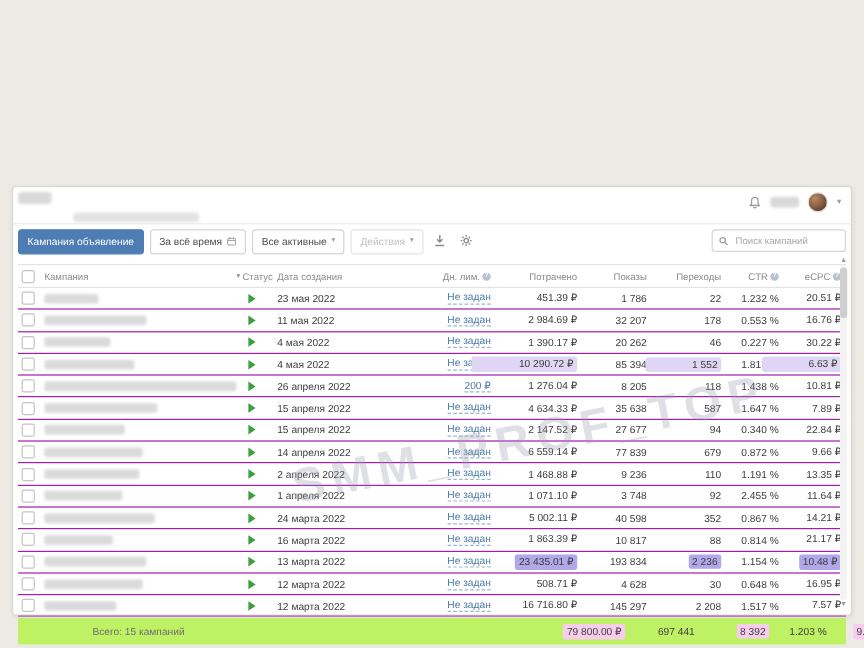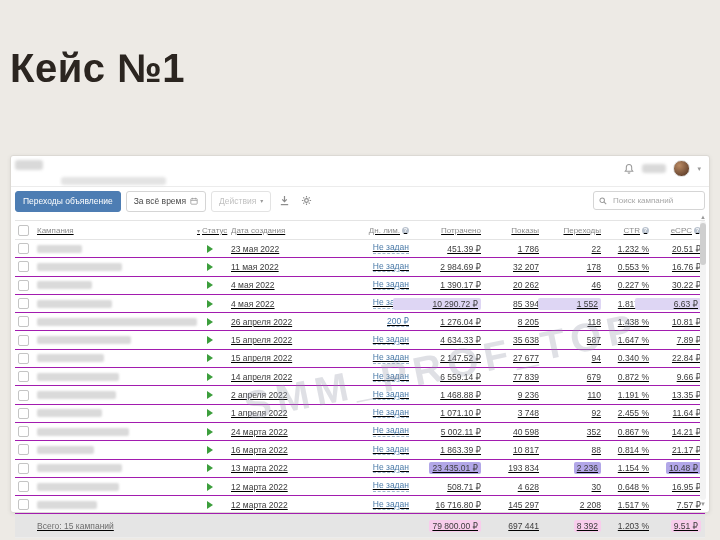--- a/index.html
+++ b/index.html
@@ -40,40 +40,40 @@
   .search{margin-left:auto;display:flex;align-items:center;gap:4px;border:1px solid #d5d5d5;
           border-radius:3px;height:17px;padding:0 5px;width:100px;background:#fff;}
   .search input{border:none;outline:none;width:100%;font-size:8px;color:#444;background:transparent;
                 font-family:inherit;}
   .search input::placeholder{color:#a7a7a7;}
   .search svg{flex:none;color:#9a9a9a;}
 
   
   :root{--cols:22px 160px 34px 96px 82px 72px 58px 62px 48px 52px;}
   .table{position:relative;margin:2px 4px 0 4px;}
-  .trow,.thead,.tfoot{display:grid;grid-template-columns:var(--cols);align-items:center;text-decoration:underline;}
+  .trow,.thead,.tfoot{display:grid;grid-template-columns:var(--cols);align-items:center;}
   .thead{height:18px;border-top:1px solid #e4e4e4;border-bottom:1px solid #e4e4e4;}
   .th{font-size:8px;color:#8b8b8b;white-space:nowrap;display:flex;align-items:center;gap:2px;cursor:pointer;}
   .th.r,.td.r{justify-content:flex-end;text-align:right;}
   .sort-caret{font-size:6px;color:#8b8b8b;}
   .info-i{display:inline-block;width:7px;height:7px;border-radius:50%;background:#b9c2ce;color:#fff;
           font-size:5.5px;line-height:7px;text-align:center;font-weight:700;}
   .trow{height:17.3px;border-bottom:1px solid #a21caf;}
   .td{font-size:8.5px;color:#3c3c3c;white-space:nowrap;display:flex;align-items:center;}
   .checkbox{width:9px;height:9px;border:1px solid #c4c4c4;border-radius:2px;background:#fff;
             display:inline-block;margin-left:3px;cursor:pointer;}
   .blur-bar{height:8px;background:#dadada;border-radius:2px;filter:blur(1.3px);display:inline-block;cursor:pointer;}
   .tri{width:0;height:0;border-left:6px solid var(--status-green,#3c9e3c);
        border-top:4px solid transparent;border-bottom:4px solid transparent;margin-left:10px;cursor:pointer;}
   .lim-link{color:var(--link,#4a7aa8);border-bottom:1px dashed rgba(74,122,168,.55);cursor:pointer;line-height:1.1;}
   .hl{padding:1px 3px;border-radius:2px;}
   .hl-light{background:var(--hl-light,#ded6f4);padding-left:39px;}
   .hl-mid{background:var(--hl-mid,#b2a7e8);}
   .hl-pink{background:var(--hl-pink,#f8cdec);}
-  .tfoot{height:22px;background:#e5e5e5;border-top:1px solid #e4e4e4;border-bottom:1px solid #ececec;}
+  .tfoot{height:22px;background:#bef264;border-top:1px solid #e4e4e4;border-bottom:1px solid #ececec;padding-left:40px;}
   .tfoot .label{grid-column:2/5;font-size:8.5px;color:#6d6d6d;}
 
   
   .scrollbar{position:absolute;right:2px;top:58px;bottom:5px;width:8px;display:flex;flex-direction:column;
              align-items:center;}
   .sb-arrow{font-size:6px;color:#9a9a9a;line-height:6px;cursor:pointer;}
   .sb-track{flex:1;width:6px;background:#f3f3f3;border-radius:3px;position:relative;margin:1px 0;}
   .sb-thumb{position:absolute;top:2px;left:0;width:6px;height:42px;background:#cfcfcf;border-radius:3px;cursor:pointer;}
 
   
@@ -88,48 +88,51 @@
   .avito-logo .c2{width:14px;height:14px;left:13px;top:0;}
   .avito-logo .c3{width:12px;height:12px;left:0;top:15px;}
   .avito-logo .c4{width:9px;height:9px;left:14px;top:17px;}
   .wm-avito .avito-text{font-size:30px;font-weight:700;color:#fdfdfd;letter-spacing:0;}
 </style>
 </head>
 <body>
 
 <div class="stage">
 
-  <div class="slide-title">Кейс №1</div>
 
   <div class="window">
 
     <div class="topbar">
       <span class="blur-blob logo-blob"></span>
       <span class="blur-blob tab-blob"></span>
       <div class="topbar-right">
         <svg class="bell" viewBox="0 0 16 16" fill="none" stroke="currentColor" stroke-width="1.4">
           <path d="M8 2 C5.6 2 4.4 3.8 4.4 6 V9 L3 11 H13 L11.6 9 V6 C11.6 3.8 10.4 2 8 2 Z"></path>
           <path d="M6.6 12.6 a1.5 1.5 0 0 0 2.8 0"></path>
         </svg>
         <span class="blur-blob user-blob"></span>
         <span class="avatar"></span>
         <span class="caret">▾</span>
       </div>
     </div>
 
     <div class="toolbar">
-      <button class="btn btn-primary">Переходы объявление</button>
+      <button class="btn btn-primary">Кампания объявление</button>
       <button class="btn">
         <span>За всё время</span>
         <svg width="8" height="8" viewBox="0 0 10 10" fill="none" stroke="#9a9a9a" stroke-width="1">
           <rect x="1" y="2" width="8" height="7" rx="1"></rect>
             <line x1="1" y1="4.2" x2="9" y2="4.2"></line>
           <line x1="3" y1="1" x2="3" y2="3"></line>
             <line x1="7" y1="1" x2="7" y2="3"></line>
         </svg>
+      </button>
+      <button class="btn">
+        <span>Все активные</span>
+        <span class="caret">▾</span>
       </button>
       <button class="btn disabled">
         <span>Действия</span>
         <span class="caret">▾</span>
       </button>
       <span class="icon-btn">
         <svg width="11" height="11" viewBox="0 0 12 12" fill="none" stroke="currentColor" stroke-width="1.3">
           <path d="M6 1 V7 M3.5 4.8 L6 7.3 L8.5 4.8"></path>
             <line x1="2" y1="10.5" x2="10" y2="10.5"></line>
         </svg>

